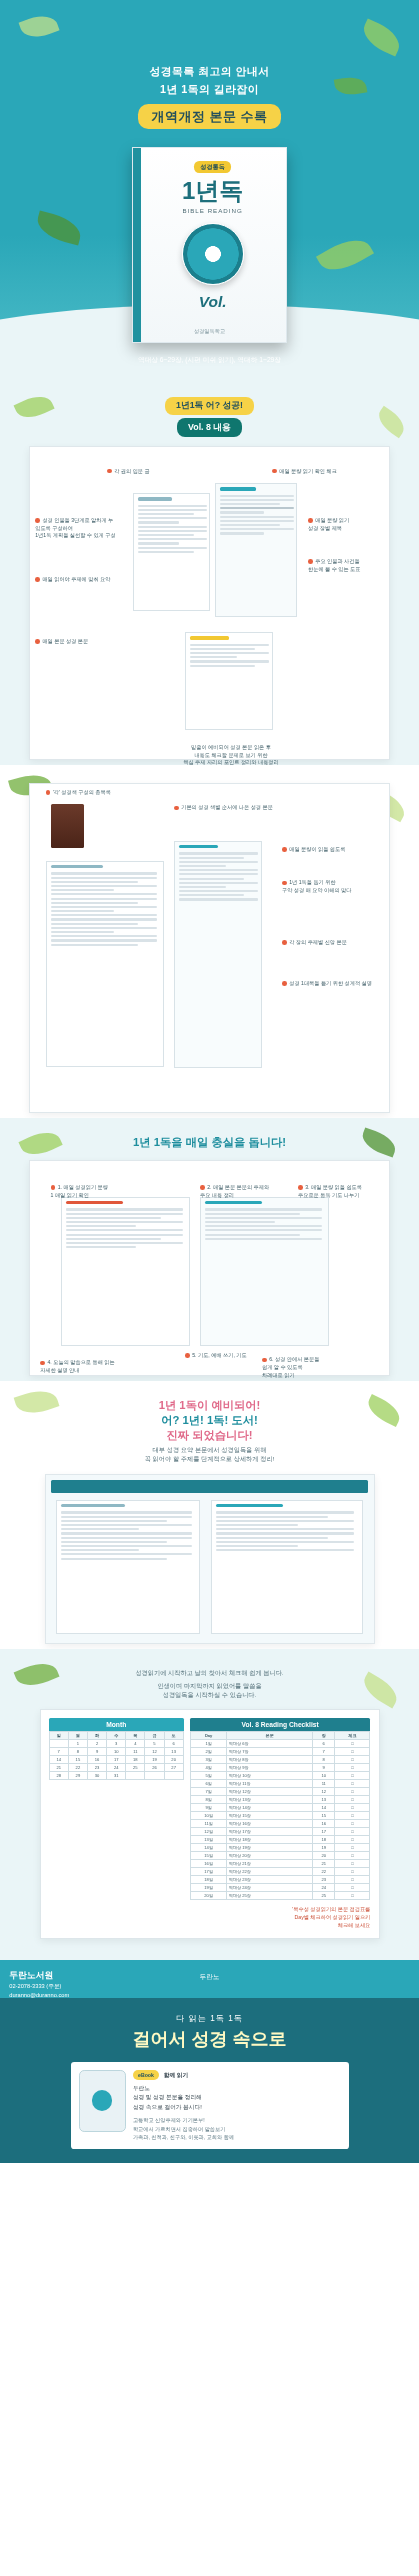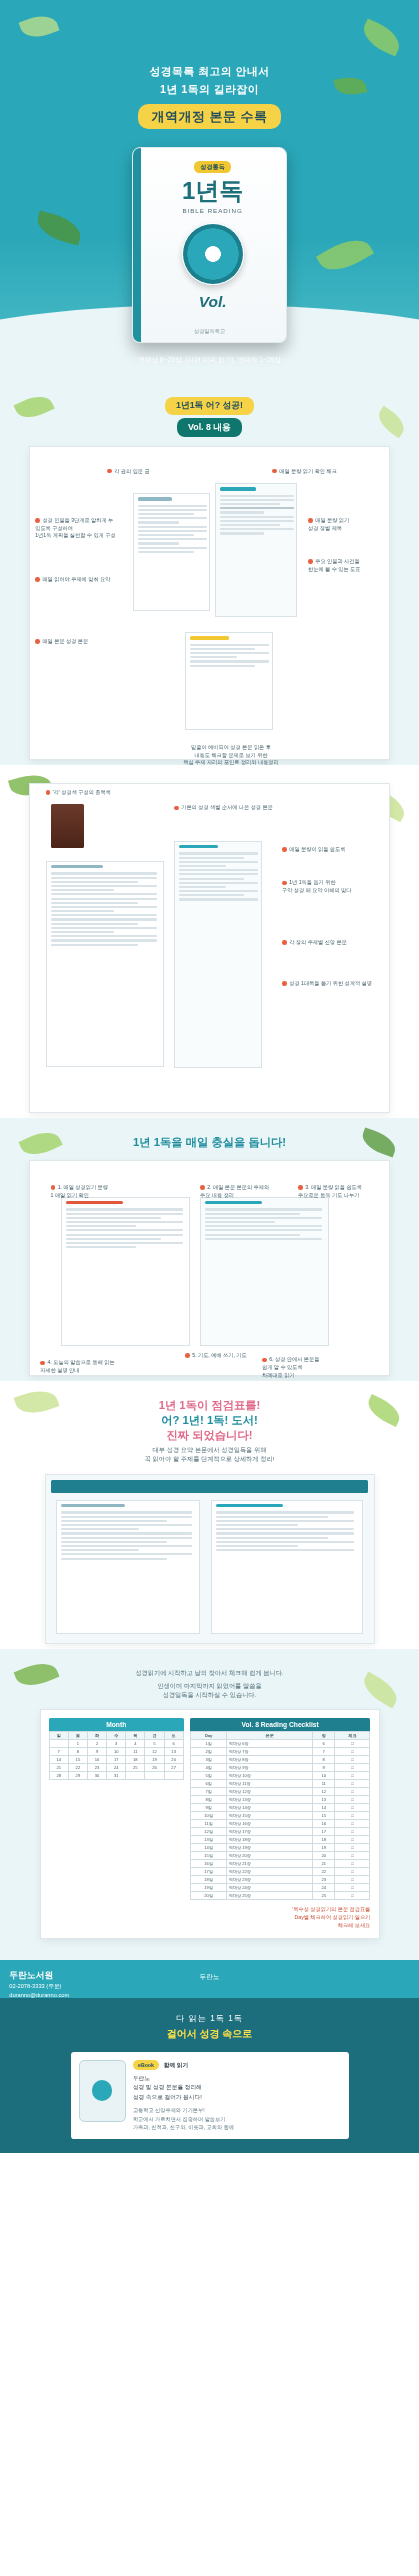--- a/index.html
+++ b/index.html
@@ -44,21 +44,21 @@
   .hero-badge {
     display:inline-block; background:#f6d247; color:#24505c; font-weight:bold;
     font-size: 13px; padding: 3.6px 13.4px; border-radius: 10.3px; letter-spacing: 0.5px;
   }
   .book-wrap {
     position: relative; width: 155px; height: 196px; margin: 17.5px auto 0;
   }
   .book {
     position:absolute; left:0; top:0; width:155px; height:196px;
     background: linear-gradient(180deg,#ffffff 0%, #f2f7f9 100%);
-    border-radius: 8px;
+    border-radius: 0;
     box-shadow: 0 7.2px 14.4px rgba(0,0,0,0.28);
     border: 0.5px solid #dfe9ee;
     overflow:hidden;
   }
   .book .spine { position:absolute; left:0; top:0; width:8.2px; height:100%; background:#20919f; }
   .book .bk-top { padding: 13.4px 9.3px 0 15.5px; text-align:center; }
   .book .bk-title-badge {
     display:inline-block; background:#f2c832; color:#1f4c57; font-weight:bold; font-size:6.2px;
     border-radius: 5.2px; padding: 1.5px 6.2px; margin-bottom: 5.2px;
   }
@@ -136,21 +136,21 @@
   }
   .footer .brand { text-align:center; font-size: 6.7px; }
   .footer .logo {
     position:absolute; left: 9.3px; top: 9.3px; color:#ffffff; font-size: 5.7px; line-height:1.5;
   }
   .footer .logo .big { font-size: 8.8px; font-weight:bold; display:block; }
   .bottom-band {
     width:419px; background:#1c6e7d; color:#fff; text-align:center; padding: 15.5px 0 13.4px;
   }
   .bottom-band .t1 { font-size: 8.2px; letter-spacing:1px; }
-  .bottom-band .t2 { font-size: 10px; font-weight:bold; margin-top:3.1px; color:#fde047;}
+  .bottom-band .t2 { font-size: 18px; font-weight:bold; margin-top:3.1px; color:#fef9c3;}
   .ebook-box {
     width: 278px; margin: 11.3px auto 0; background:#ffffff; border-radius:3.1px; padding: 7.2px 8.2px;
     color:#2a3a44; font-size:5.7px; line-height:1.7; text-align:left; display:flex; gap:7.2px; align-items:flex-start;
   }
   .ebook-box .ph {
     flex: 0 0 47px; height: 62px; border-radius:5.2px; background:#e9f2f5; border:1px solid #bcd6dd;
     position:relative;
   }
   .ebook-box .ph:after{
     content:""; position:absolute; left:50%; top:50%; width:20.6px;height:20.6px;margin:-10.3px 0 0 -10.3px;
@@ -401,21 +401,21 @@
  차례대로 읽기</span>
       </div>
     </div>
   </div>
 
   <div class="section" style="background:#ffffff;">
     <div class="leaf green3" style="left:15.5px;top:10.3px;width:41px;height:21.6px;transform:rotate(-18deg);position:absolute;"></div>
     <div class="leaf green1" style="left:366px;top:20.6px;width:36px;height:18.5px;transform:rotate(26deg);position:absolute;"></div>
 
     <div class="sec-title">
-      <div class="hand pink">1년 1독이 점검표를!</div>
+      <div class="hand pink">1년 1독이 예비되어!</div>
       <div class="hand teal">어? 1년! 1독! 도서!</div>
       <div class="hand" style="color:#e06a8a">진짜 되었습니다!</div>
       <div class="sub" style="white-space:pre-line">대부 성경 요약 본문에서 성경일독을 위해
 꼭 읽어야 할 주제를 단계적으로 상세하게 정리!</div>
     </div>
 
     <div class="panel" style="width:330px;height:170px;background:#f3f9fb;padding:5.2px;">
       <div style="position:absolute;left:5.2px;top:5.2px;right:5.2px;height:13.4px;background:#1f7f8e;border-radius:1.5px;"></div>
       <div class="paperpage" style="position:absolute;left:10.3px;top:25px;width:144px;height:134px;">
         <div class="phead"></div>

